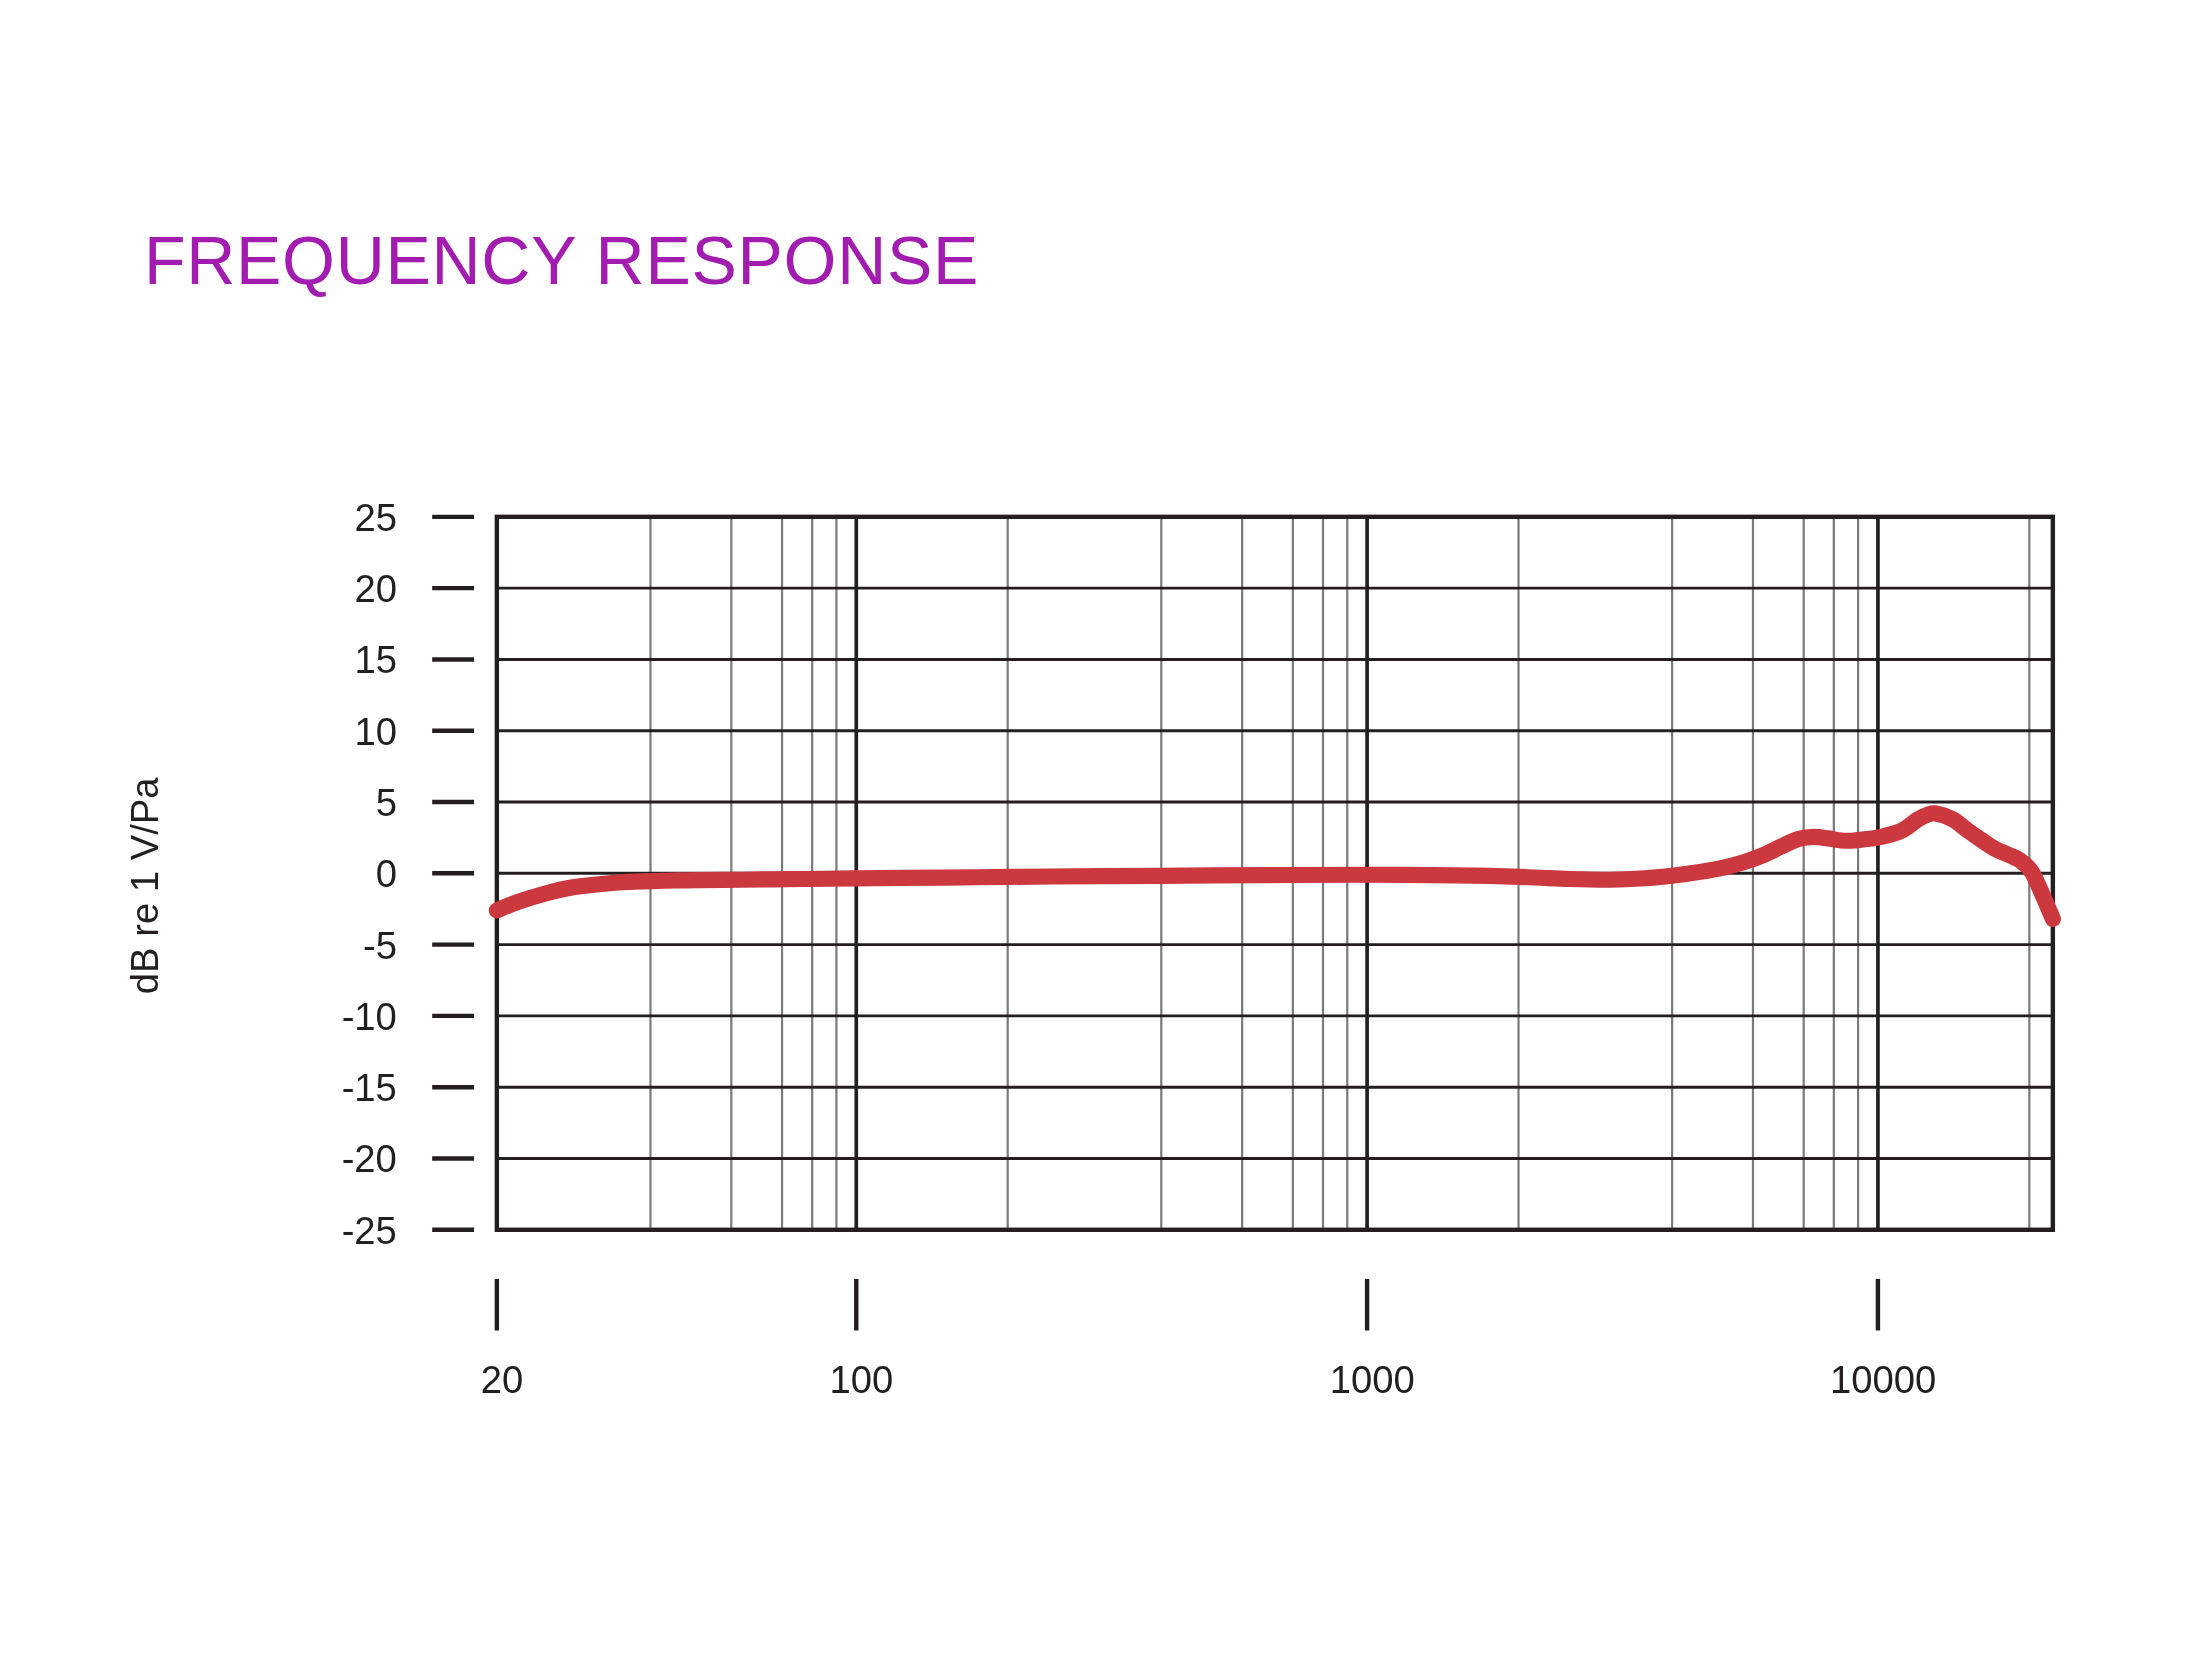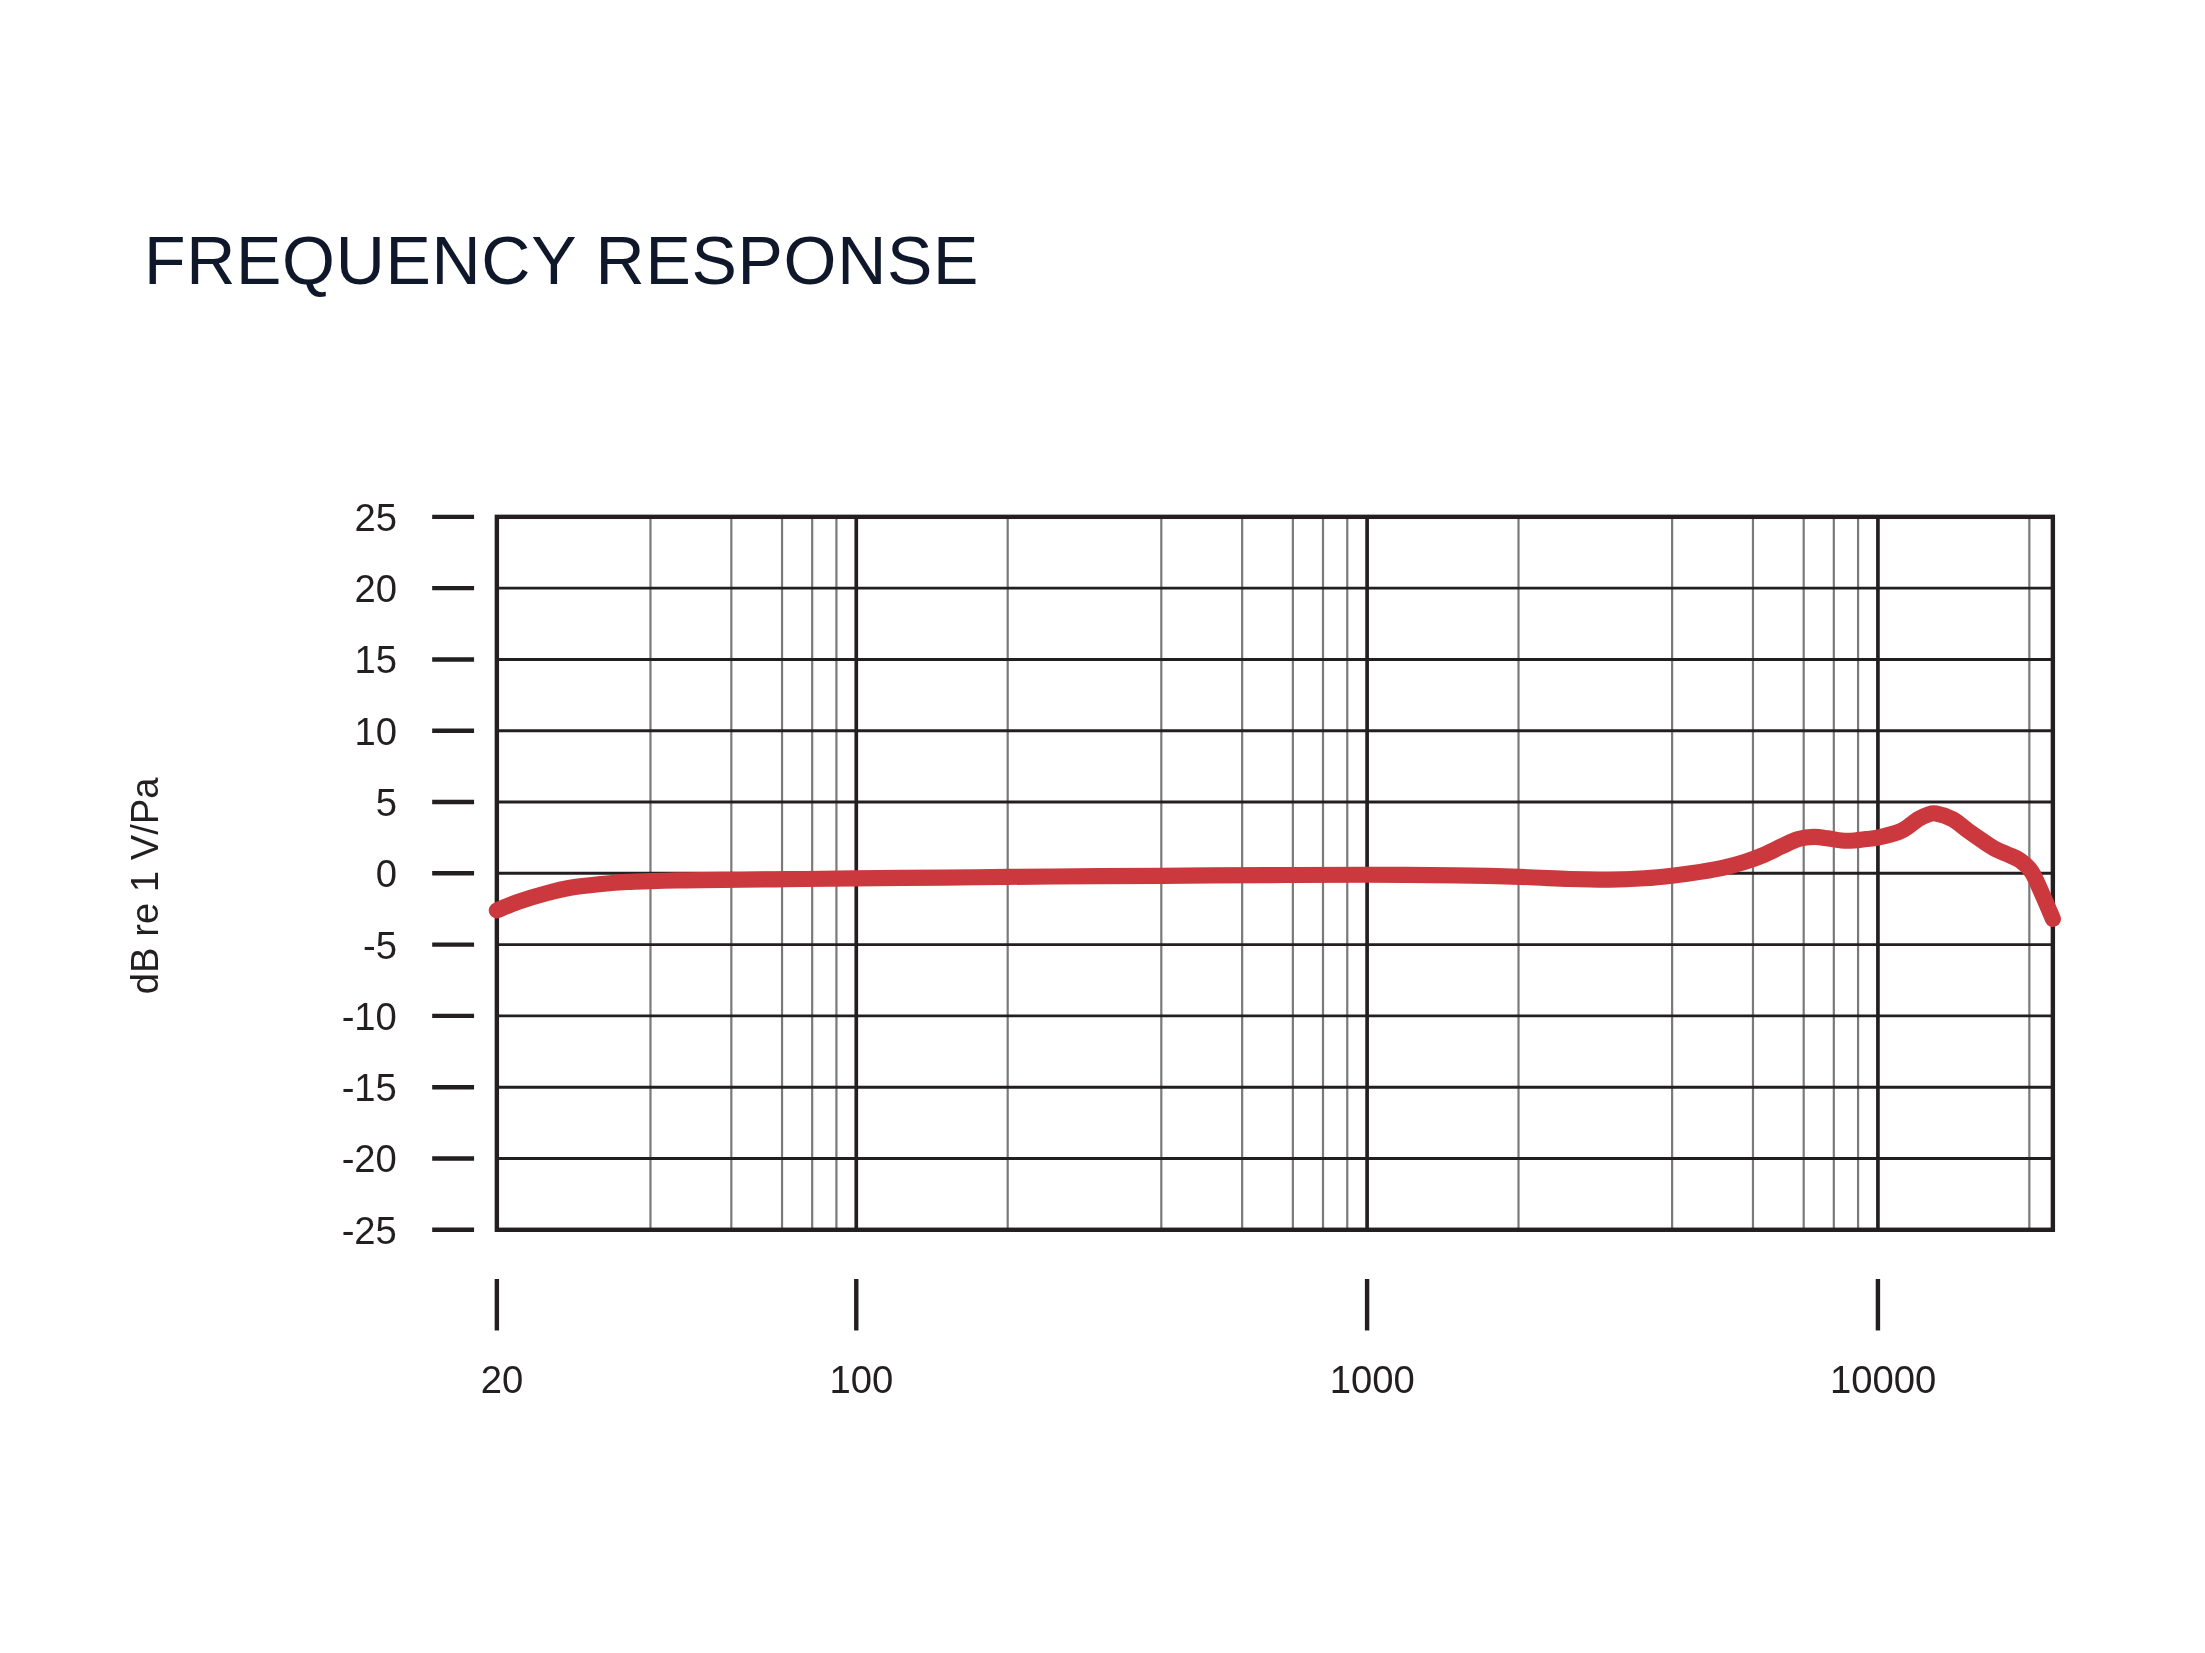--- a/index.html
+++ b/index.html
@@ -9,21 +9,21 @@
     font-family:"Liberation Sans", sans-serif;
     overflow:hidden;
     position:relative;
   }
   #title{
     position:absolute;
     left:144px; top:221px;
     font-size:68px;
     letter-spacing:0.7px;
     font-weight:400;
-    color:#0f172a;
+    color:#a21caf;
     white-space:nowrap;
   }
   #chart-wrap{
     position:absolute;
     left:0; top:0; width:2205px; height:1654px;
   }
   svg{display:block;}
   .tick-label{
     font-family:"Liberation Sans", sans-serif;
     font-size:52px;

